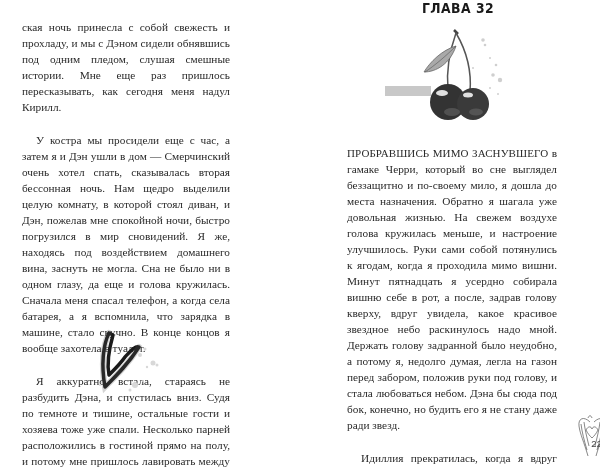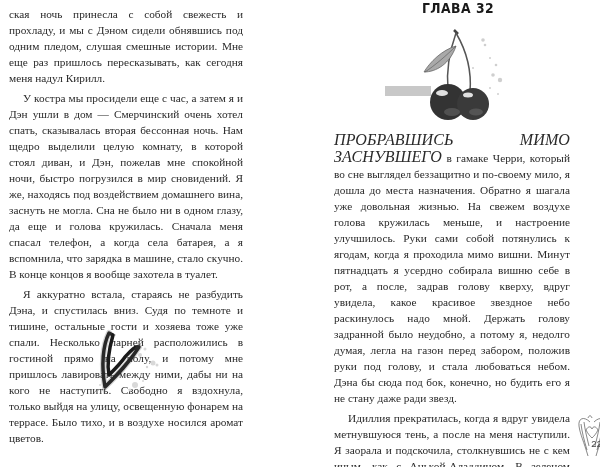--- a/index.html
+++ b/index.html
@@ -11,23 +11,23 @@
       position: absolute;
       font-family: "Liberation Serif", "DejaVu Serif", serif;
       font-size: 11.3px;
       line-height: 16px;
       color: #2a2a2a;
       text-align: justify;
       hyphens: manual;
     }
     .left-text { left: 5px; top: 2px; width: 242px; }
     .right-text { left: 22px; top: 128px; width: 244px; }
-    .text p { margin: 4px; text-indent: 14px; }
+    .text p { margin: 17px; text-indent: 14px; }
     .text p.noindent { text-indent: 0; }
-    .caps { font-size: 16px; letter-spacing: 0.1px; font-style: italic; }
+    .caps { font-size: 11px; letter-spacing: 0.1px; }
     .chapter-title {
       position: absolute; left: 0; width: 300px; top: 0px;
       text-align: center;
       font-family: "DejaVu Sans", "Liberation Sans", sans-serif;
       font-weight: bold; font-size: 13.5px; letter-spacing: 0.5px;
       color: #1a1a1a;
       transform: scaleX(0.92);
     }
     .cherry { position: absolute; left: 70px; top: 20px; width: 160px; height: 100px; }
     .heart { position: absolute; left: 85px; top: 325px; width: 80px; height: 80px; }

